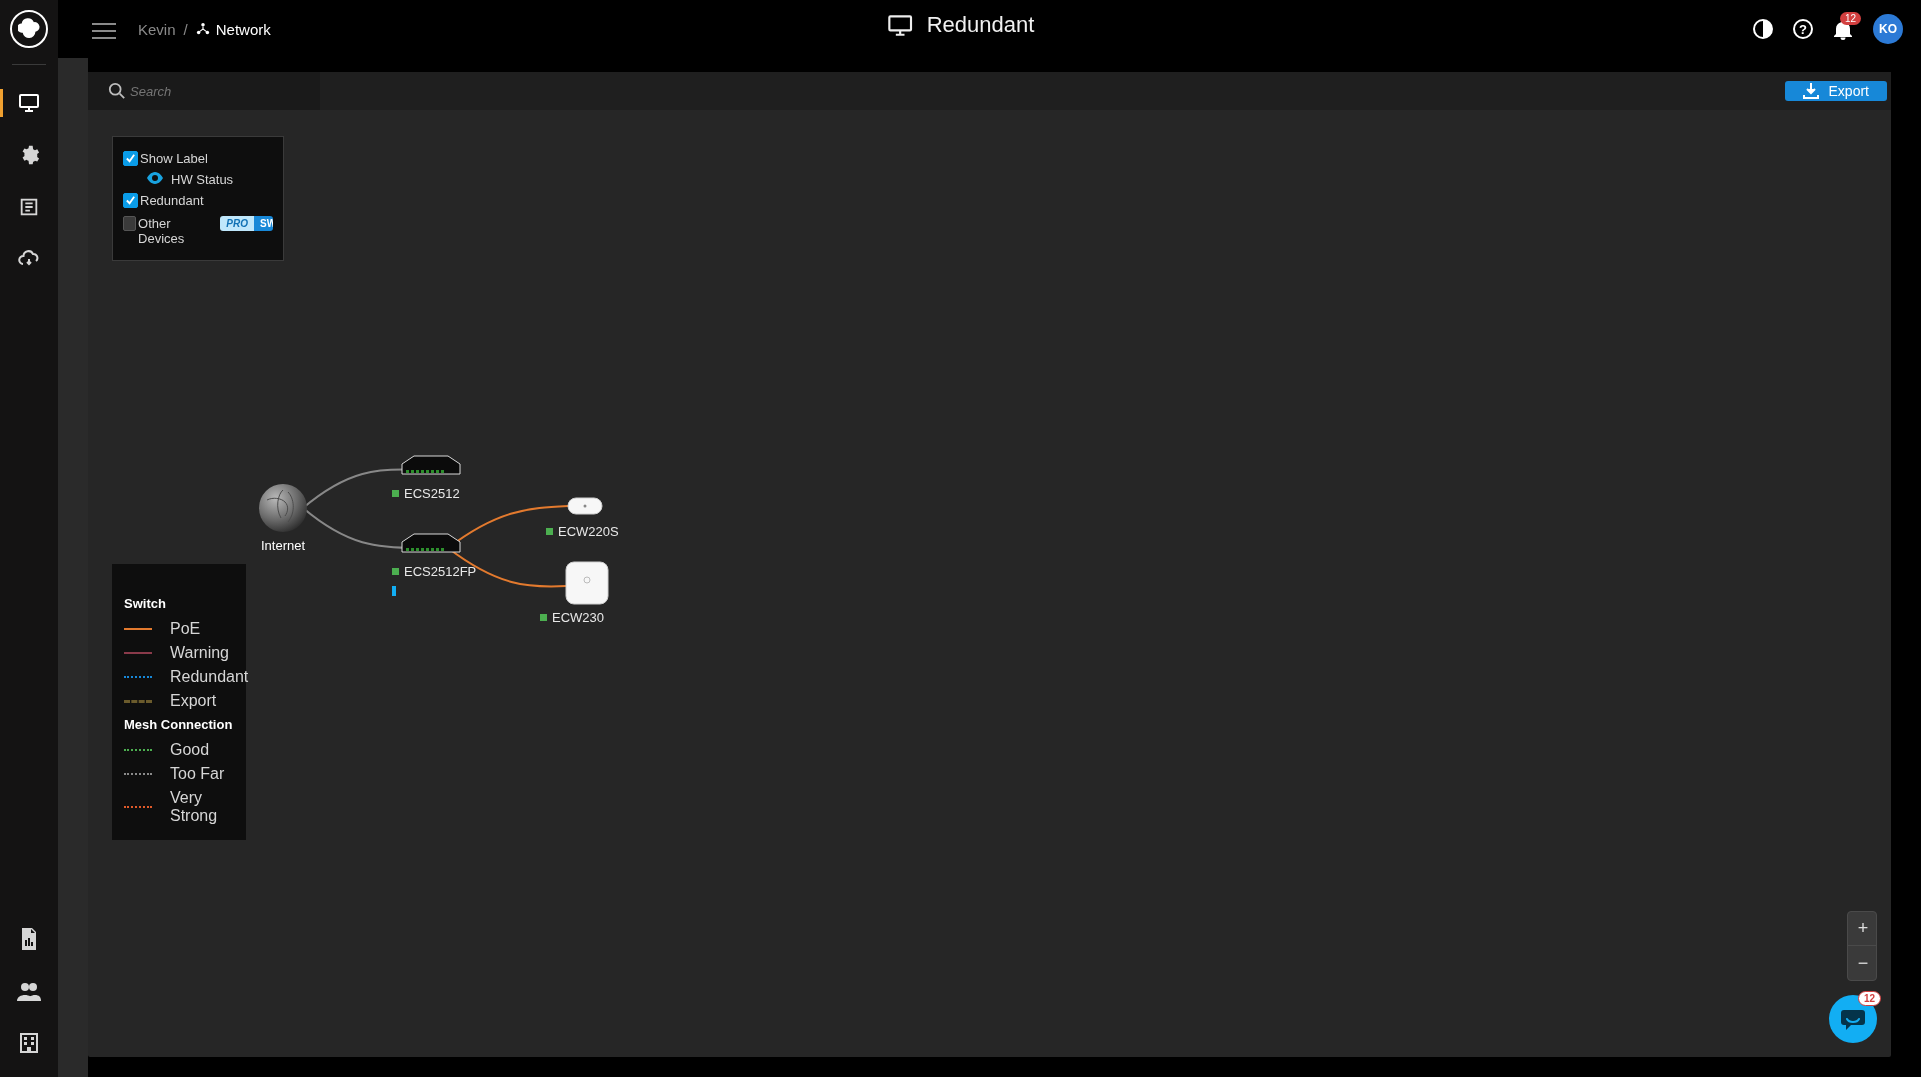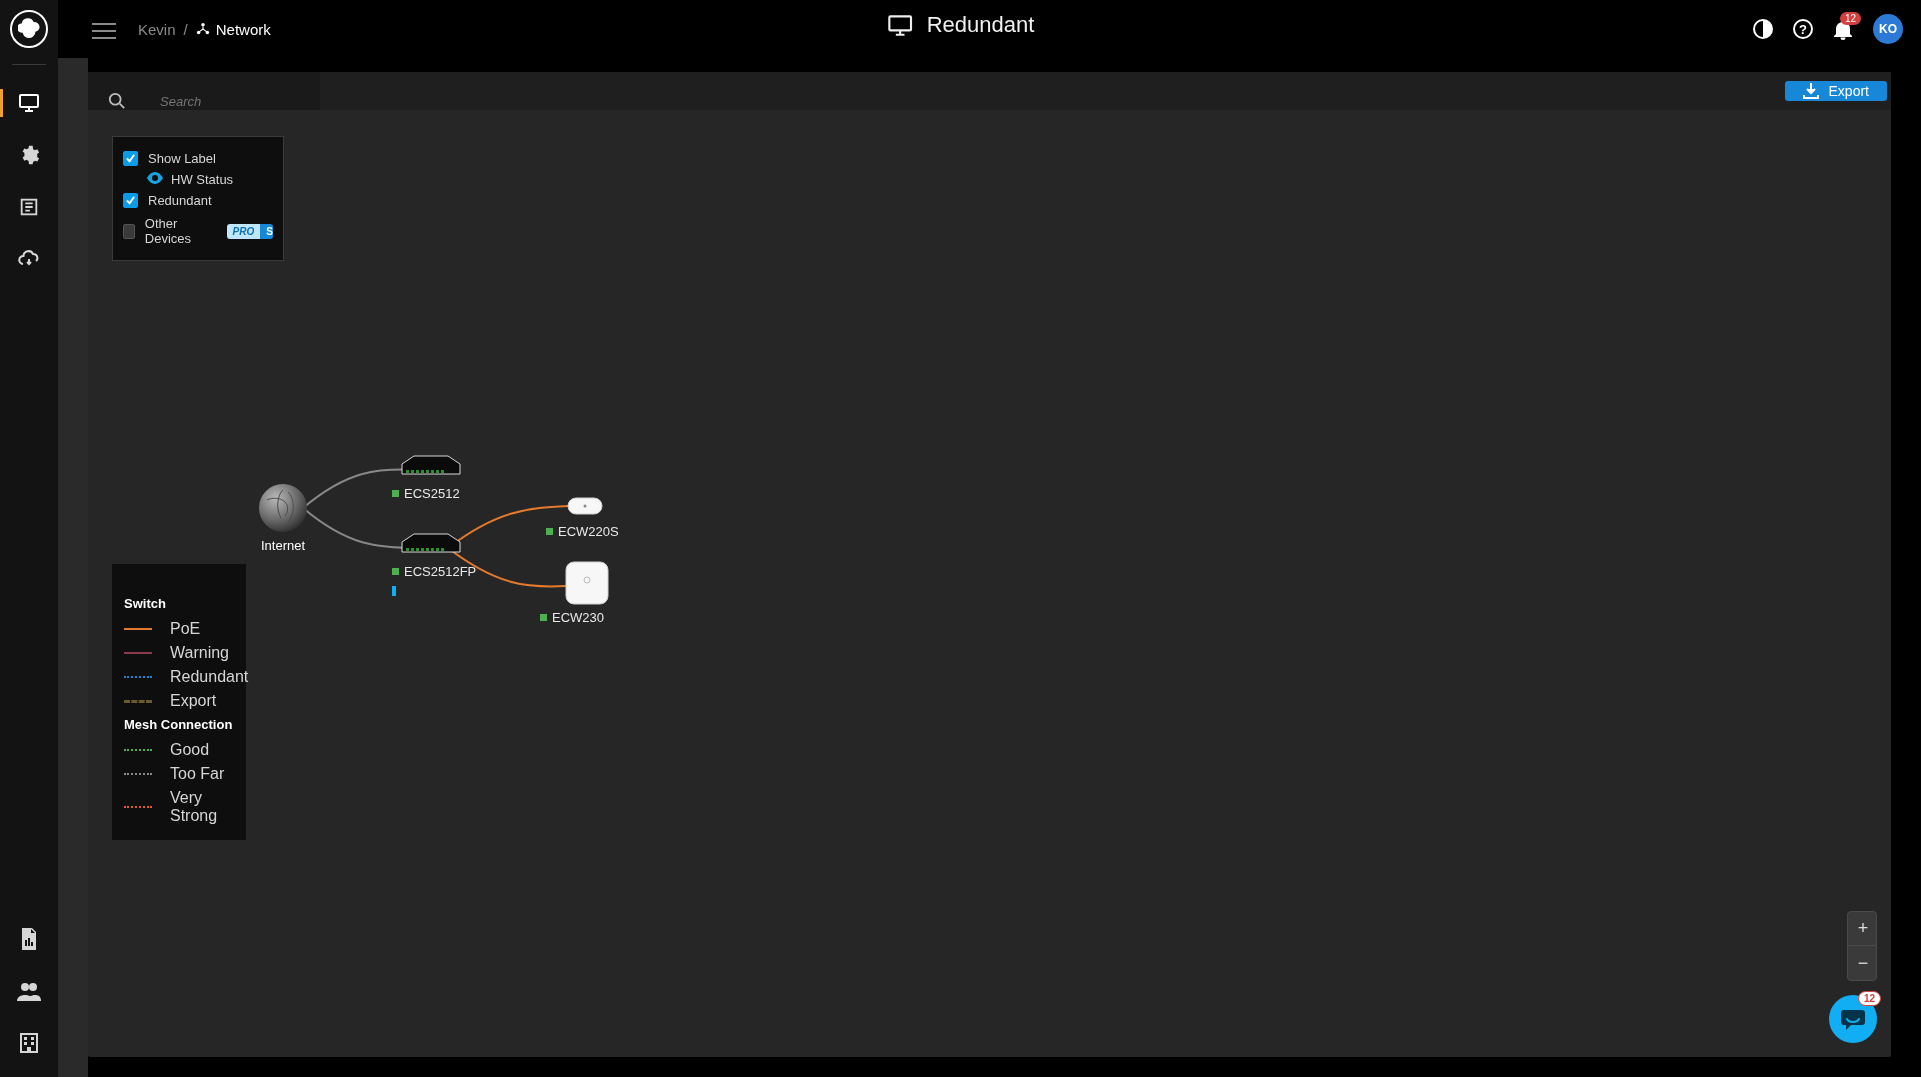--- a/index.html
+++ b/index.html
@@ -43,27 +43,27 @@
   .rail-spacer{flex:1}
 
   
   .rail2{position:absolute;left:58px;top:58px;bottom:0;width:30px;background:var(--bg-sidebar2)}
 
   
   .canvas-area{position:absolute;left:88px;top:72px;right:30px;bottom:20px;background:var(--bg-canvas);border-radius:2px}
 
   
   .toolbar{height:38px;display:flex;align-items:center;background:var(--bg-panel)}
-  .search-wrap{display:flex;align-items:flex-end;gap:32px;padding-left:20px;flex:0 0 232px;height:100%;background:#1a1a1a}
+  .search-wrap{display:flex;align-items:center;gap:2px;padding-left:20px;flex:0 0 232px;height:100%;background:#1a1a1a}
   .search-input{background:transparent;border:none;outline:none;color:var(--text);font-style:italic;font-size:13px;width:160px}
   .export-btn{margin-left:auto;height:20px;margin-right:4px;background:var(--btn-blue);color:#fff;border:none;border-radius:3px;padding:0 18px;display:flex;align-items:center;gap:10px;font-size:14px;cursor:pointer;margin-top:4px;margin-bottom:4px}
 
   
   .options-panel{position:absolute;left:24px;top:64px;width:172px;background:#0e0e0e;border:1px solid #3a3a3a;padding:10px 10px 10px 10px}
-  .opt-row{display:flex;align-items:center;gap:10px;padding:4px 0;font-size:13px}
+  .opt-row{display:flex;align-items:flex-start;gap:2px;padding:4px 0;font-size:13px}
   .chk{width:15px;height:15px;border:1px solid #555;display:inline-flex;align-items:center;justify-content:center;border-radius:2px}
   .chk.on{background:var(--accent);border-color:var(--accent)}
   .chk.on svg{display:block}
   .sub-row{margin-left:24px;display:flex;align-items:center;gap:8px;padding:2px 0}
   .eye{color:#19a3e0}
   .badge-pro-sw{display:inline-flex;border-radius:3px;overflow:hidden;font-size:10px;font-weight:bold;margin-left:10px}
   .badge-pro-sw span{padding:2px 6px}
   .badge-pro-sw .pro{background:#bfe7fb;color:#1171b4;font-style:italic}
   .badge-pro-sw .sw{background:#1788d8;color:#fff}
 

